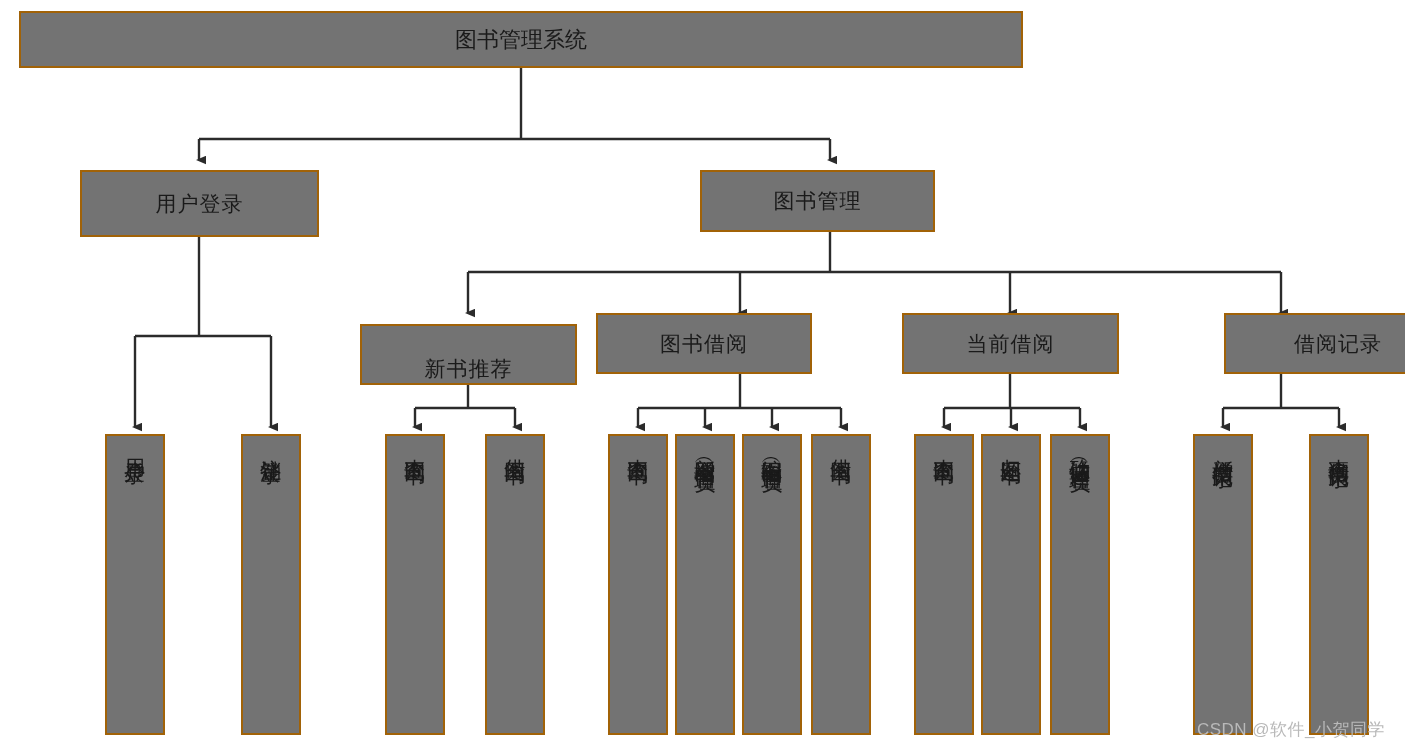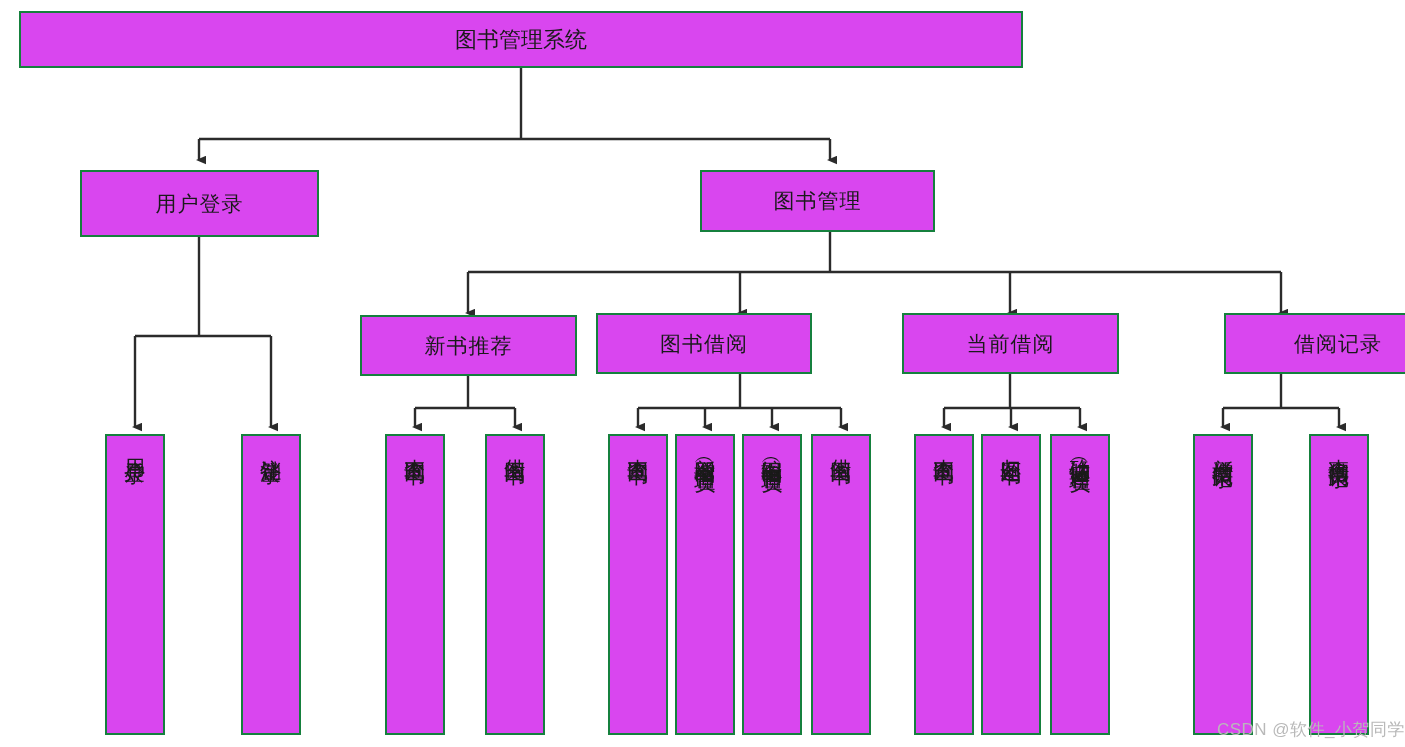--- a/index.html
+++ b/index.html
@@ -21,22 +21,22 @@
     position: absolute;
     left: 0;
     top: 0;
     width: 1405px;
     height: 747px;
     pointer-events: none;
   }
   .node {
     position: absolute;
     box-sizing: border-box;
-    background: #d946ef;
-    border: 2px solid #15803d;
+    background: #737373;
+    border: 2px solid #a16207;
     display: flex;
     align-items: center;
     justify-content: center;
     color: #1a1a1a;
   }
   .node.horiz {
     font-size: 21px;
     letter-spacing: 1px;
   }
   .node.root {
@@ -51,21 +51,21 @@
   .vtext {
     writing-mode: vertical-rl;
     text-orientation: upright;
     line-height: 1.12;
     letter-spacing: 2px;
     white-space: nowrap;
     display: block;
   }
   .watermark {
     position: absolute;
-    right: 0;
+    right: 20px;
     bottom: 6px;
     font-size: 17px;
     color: #b9b9b9;
     letter-spacing: 0.5px;
     white-space: nowrap;
   }
 </style>
 </head>
 <body>
 
@@ -125,21 +125,21 @@
     <span>图书管理系统</span>
   </div>
 
   <div class="node horiz" style="left:80px; top:170px; width:239px; height:67px;">
     <span>用户登录</span>
   </div>
   <div class="node horiz" style="left:700px; top:170px; width:235px; height:62px;">
     <span>图书管理</span>
   </div>
 
-  <div class="node horiz" style="left:360px; top:315px; width:217px; height:61px;">
+  <div class="node horiz" style="left:360px; top:324px; width:217px; height:61px;align-items:flex-end;">
     <span>新书推荐</span>
   </div>
   <div class="node horiz" style="left:596px; top:313px; width:216px; height:61px;">
     <span>图书借阅</span>
   </div>
   <div class="node horiz" style="left:902px; top:313px; width:217px; height:61px;">
     <span>当前借阅</span>
   </div>
   <div class="node horiz" style="left:1224px; top:313px; width:228px; height:61px;">
     <span>借阅记录</span>

